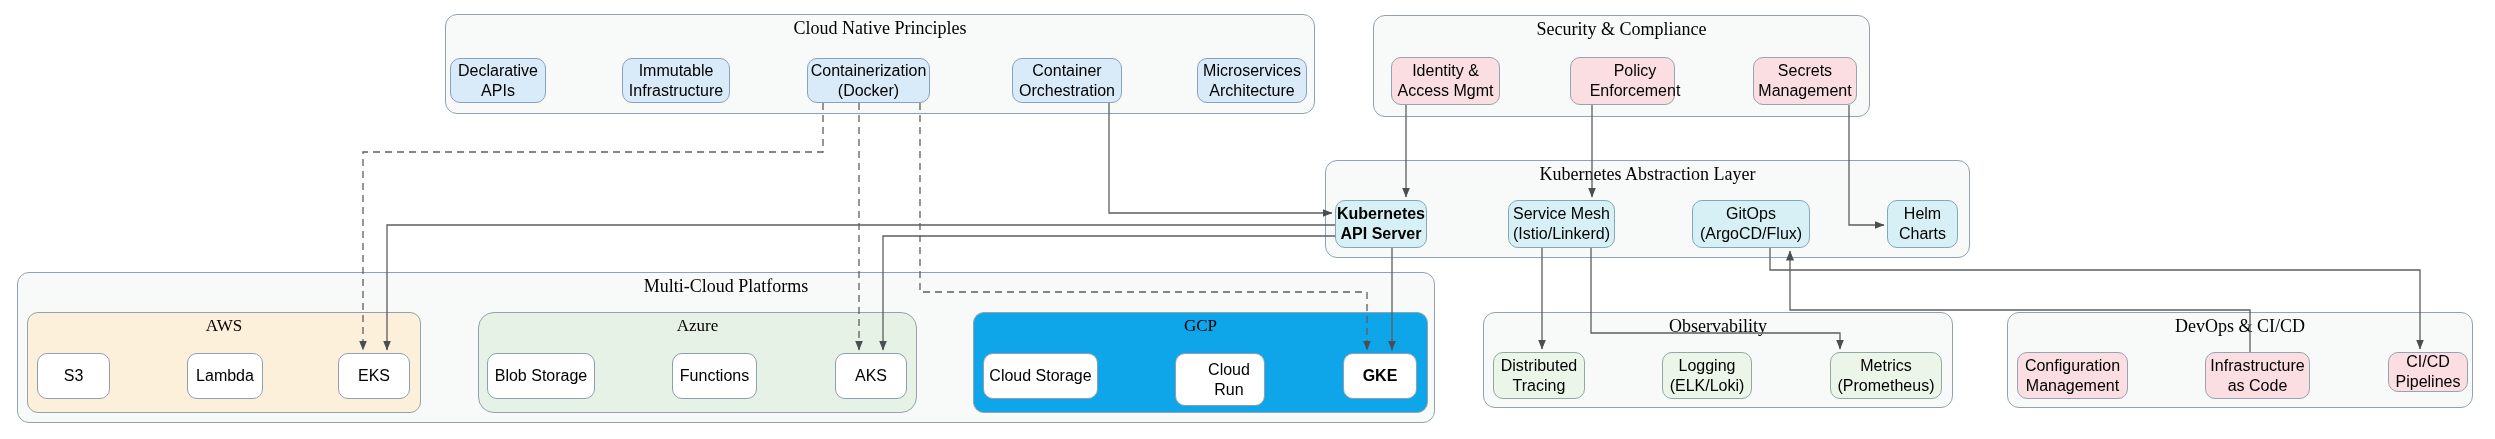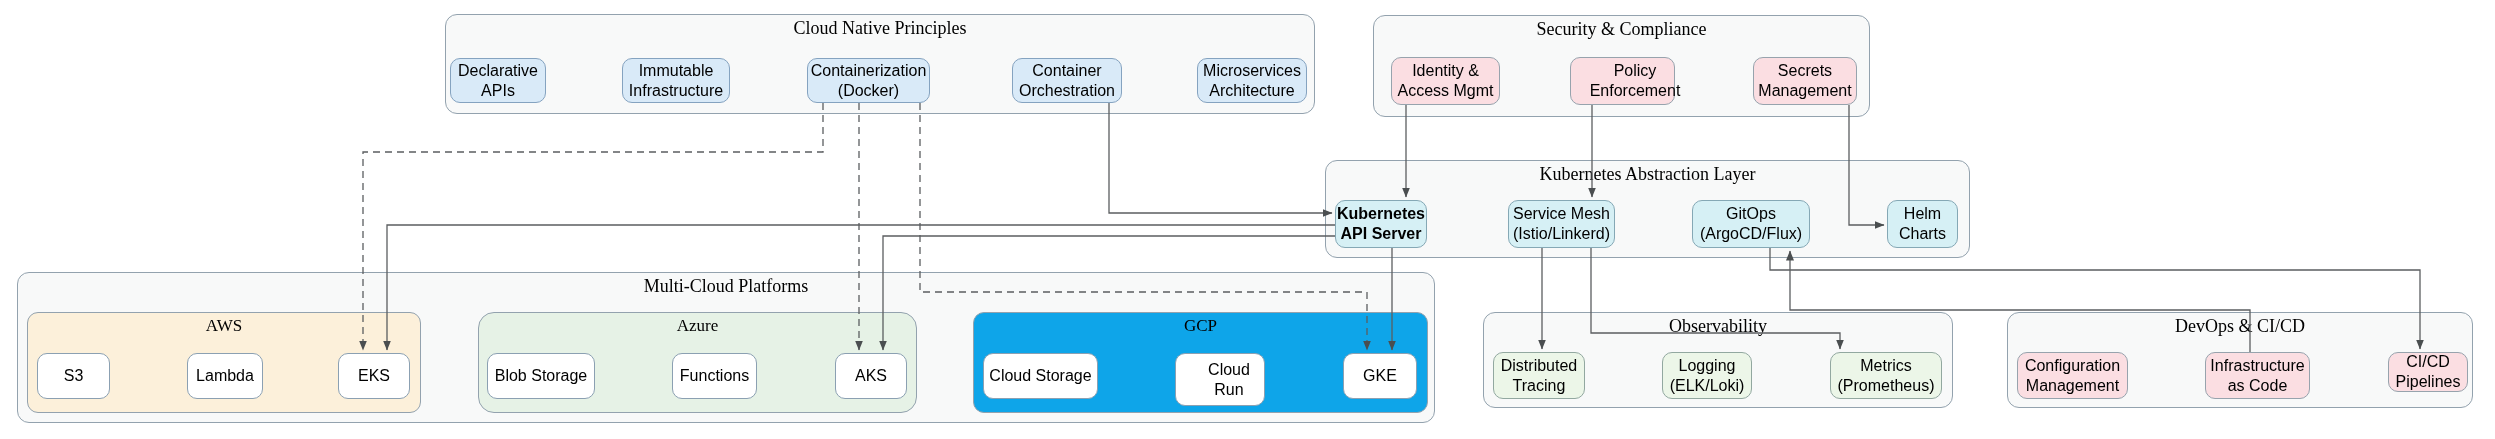--- a/index.html
+++ b/index.html
@@ -108,21 +108,21 @@
   <div class="node n-white" style="left:37px;top:353px;width:73px;height:46px;">S3</div>
   <div class="node n-white" style="left:187px;top:353px;width:76px;height:46px;">Lambda</div>
   <div class="node n-white" style="left:338px;top:353px;width:72px;height:46px;">EKS</div>
 
   <div class="node n-white" style="left:487px;top:353px;width:108px;height:46px;">Blob Storage</div>
   <div class="node n-white" style="left:672px;top:353px;width:85px;height:46px;">Functions</div>
   <div class="node n-white" style="left:835px;top:353px;width:72px;height:46px;">AKS</div>
 
   <div class="node n-white" style="left:983px;top:353px;width:115px;height:46px;">Cloud Storage</div>
   <div class="node n-white" style="left:1175px;top:353px;width:90px;height:53px;padding-left:18px;">Cloud Run</div>
-  <div class="node n-white" style="left:1343px;top:353px;width:74px;height:46px;">GKE</div>
+  <div class="node n-white" style="left:1343px;top:353px;width:74px;height:46px;font-weight:bold;">GKE</div>
 
   <div class="node n-green" style="left:1493px;top:352px;width:92px;height:47px;">Distributed
 Tracing</div>
   <div class="node n-green" style="left:1662px;top:352px;width:90px;height:47px;">Logging
 (ELK/Loki)</div>
   <div class="node n-green" style="left:1830px;top:352px;width:112px;height:47px;">Metrics
 (Prometheus)</div>
 
   <div class="node n-pink" style="left:2017px;top:352px;width:111px;height:47px;">Configuration
 Management</div>

